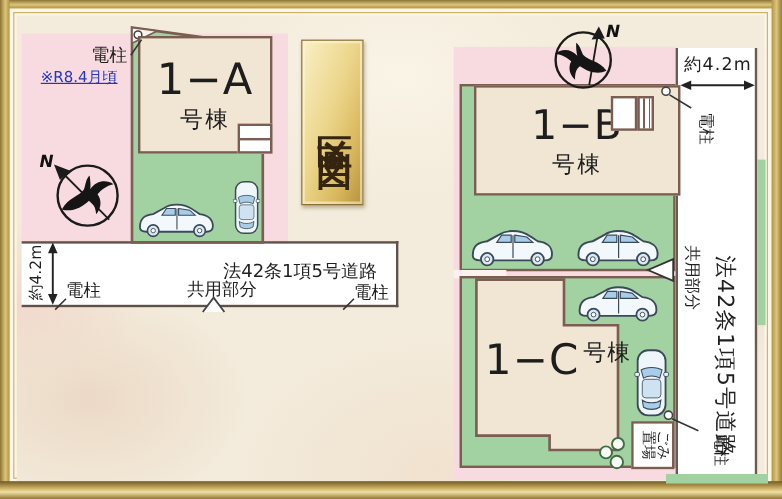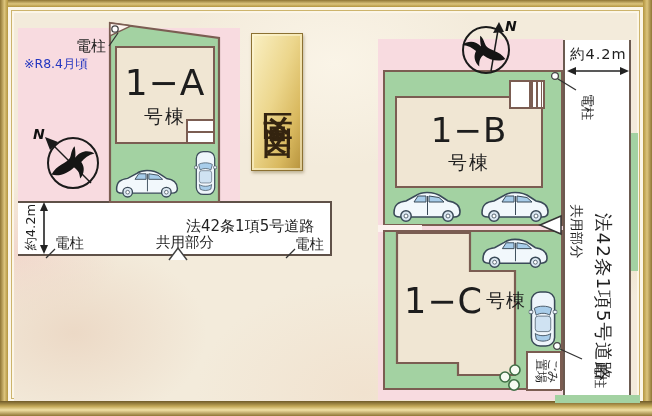--- a/index.html
+++ b/index.html
@@ -30,21 +30,21 @@
   
   .pink{background:#f8dbe0;}
   .green{background:#a3d2a2;border:2px solid #7b5d52;}
   .bldg{background:#f0e6d3;border:2px solid #7b5d52;box-sizing:border-box;display:flex;flex-direction:column;align-items:center;justify-content:center;}
   .bldg .big{font-size:34px;color:#1d1d1d;line-height:1;letter-spacing:1px;}
   .bldg .suf{font-size:19px;color:#1d1d1d;line-height:1;margin-top:6px;letter-spacing:2px;}
   .road-h{background:#fff;border-top:2px solid #5f5148;border-bottom:2px solid #5f5148;border-right:2px solid #5f5148;box-sizing:border-box;}
   .road-v{background:#fff;border-left:2px solid #6b5a50;border-right:2px solid #6b5a50;box-sizing:border-box;}
   .lbl{position:absolute;white-space:nowrap;color:#1f1f1f;font-size:15px;line-height:1;}
   .vt{position:absolute;white-space:nowrap;text-align:center;color:#1f1f1f;line-height:1;}
-  .note{color:#2436c0;font-size:12.5px;line-height:1.25;}
+  .note{color:#2436c0;font-size:12.5px;text-align:right;line-height:1.25;text-decoration:underline;}
   .porch{position:absolute;background:#fff;border:2px solid #7b5d52;box-sizing:border-box;}
   .title-box{left:251px;top:33px;width:50px;height:136px;
     background:linear-gradient(110deg,#faf0c4 0%,#ecd68c 45%,#d9b95f 75%,#b6923c 100%);
     border:1px solid #8c7132;box-shadow:inset 0 0 0 2px rgba(255,250,220,.55), 1px 2px 3px rgba(90,70,20,.35);
     display:flex;align-items:center;justify-content:center;}
   .title-box span{writing-mode:vertical-rl;text-orientation:upright;font-family:"DejaVu Serif","Liberation Serif",serif;
     font-size:30px;letter-spacing:9px;color:#342410;font-weight:bold;}
   .slats{position:absolute;border:2px solid #7b5d52;box-sizing:border-box;
     background:repeating-linear-gradient(90deg,#fff 0 3px,#7b5d52 3px 4.5px);}
   .gap{background:#fdf2ef;}
@@ -89,21 +89,21 @@
 
   <div class="abs pink" style="left:18px;top:28px;width:222px;height:173px"></div>
   <div class="abs road-h" style="left:18px;top:201px;width:314px;height:55px"></div>
 
   <svg class="abs" style="left:104px;top:16px" width="124" height="190" viewBox="0 0 124 190">
     <polygon points="6,7 115,22 115,186 6,186" fill="#a3d2a2" stroke="#7b5d52" stroke-width="2.2"></polygon>
     <polygon points="6,7 27,9.8 6,20" fill="#fcf3ee" stroke="#7b5d52" stroke-width="1.4"></polygon>
     <circle cx="11" cy="13" r="3.2" fill="#ffffff" stroke="#444" stroke-width="1.3"></circle>
   </svg>
 
-  <div class="abs bldg" style="left:115px;top:46px;width:100px;height:98px;transform:translateY(0)">
+  <div class="abs bldg" style="left:115px;top:30px;width:112px;height:98px;transform:translateY(0)">
     <span class="big" style="font-size:36px">1−A</span>
     <span class="suf">号棟</span>
     <div class="porch" style="right:-2px;bottom:-2px;width:29px;height:25px">
       <div style="position:absolute;left:0;right:0;top:10px;border-top:2px solid #7b5d52"></div>
     </div>
   </div>
 
   <svg class="abs" style="left:112px;top:166px" width="70" height="34" viewBox="0 0 76 34">
       <use href="#car-side"></use>
     </svg>
@@ -157,42 +157,42 @@
 
   <div class="abs pink" style="left:378px;top:39px;width:185px;height:361px"></div>
   <div class="abs green" style="left:383px;top:70px;width:180px;height:156px;box-sizing:border-box"></div>
   <div class="abs gap" style="left:378px;top:225px;width:44px;height:7px"></div>
   <div class="abs green" style="left:383px;top:230px;width:180px;height:160px;box-sizing:border-box"></div>
 
   <div class="abs road-v" style="left:563px;top:40px;width:68px;height:358px"></div>
   <div class="abs strip" style="left:631px;top:133px;width:7px;height:138px"></div>
   <div class="abs strip" style="left:555px;top:395px;width:85px;height:8px"></div>
 
-  <div class="abs bldg" style="left:395px;top:96px;width:148px;height:92px;">
+  <div class="abs bldg" style="left:395px;top:71px;width:172px;height:92px;">
     <span class="big">1−B</span>
     <span class="suf">号棟</span>
   </div>
   <div class="abs porch" style="left:509px;top:80px;width:22px;height:29px"></div>
   <div class="abs slats" style="left:531px;top:80px;width:14px;height:29px"></div>
 
   <svg class="abs" style="left:389px;top:189px" width="76" height="34" viewBox="0 0 76 34">
       <use href="#car-side"></use>
     </svg>
   <svg class="abs" style="left:477px;top:189px" width="76" height="34" viewBox="0 0 76 34">
       <use href="#car-side"></use>
     </svg>
 
   <svg class="abs" style="left:537px;top:214px" width="26" height="22" viewBox="0 0 26 22">
     <polygon points="24,2 3,11 24,20" fill="#ffffff" stroke="#333" stroke-width="1.5"></polygon>
   </svg>
 
   <svg class="abs" style="left:395px;top:231px" width="124" height="148" viewBox="0 0 124 148">
     <polygon points="2,2 75,2 75,40 120,40 120,144 63,144 63,132 2,132" fill="#f0e6d3" stroke="#7b5d52" stroke-width="2.2"></polygon>
   </svg>
-  <div class="abs" style="left:404px;top:281px;display:flex;align-items:center">
+  <div class="abs" style="left:404px;top:281px;display:flex;align-items:flex-start">
     <span style="font-size:35px;color:#1d1d1d;letter-spacing:1px">1−C</span>
     <span style="font-size:19px;color:#1d1d1d;margin-left:3px;letter-spacing:1px">号棟</span>
   </div>
 
   <svg class="abs" style="left:477px;top:236px" width="76" height="33" viewBox="0 0 76 34">
       <use href="#car-side"></use>
     </svg>
   <svg class="abs" style="left:528px;top:289px" width="30" height="60" viewBox="0 0 30 62">
       <use href="#car-top"></use>
     </svg>

